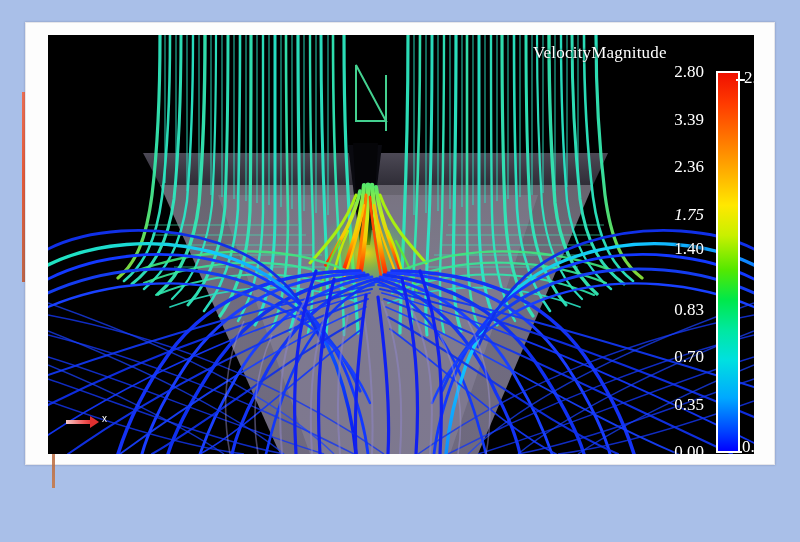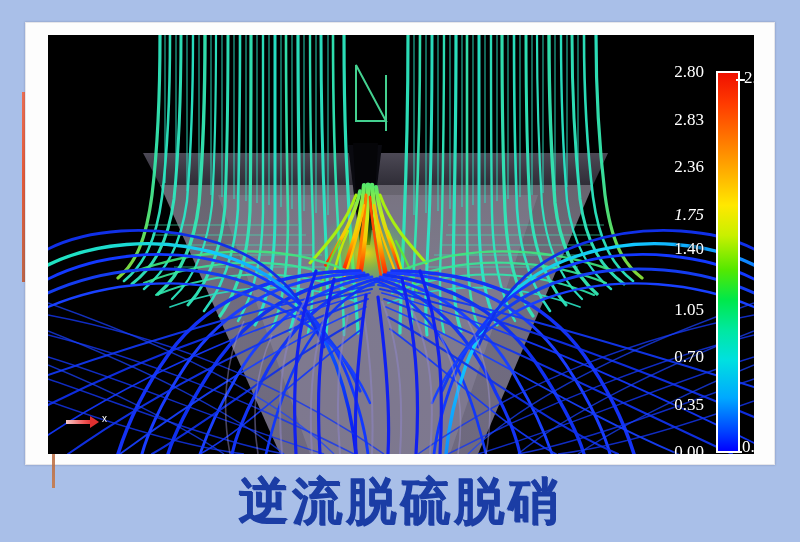--- a/index.html
+++ b/index.html
@@ -383,44 +383,44 @@
 
             <g fill="none" stroke="#4ce8a0" stroke-width="2" opacity="0.9">
               <path d="M308,30 L338,86 L308,86 Z"></path>
               <path d="M338,40 L338,96"></path>
             </g>
           </g>
         </svg>
       </div>
 
       <div id="legend">
+        <div id="legend-title">VelocityMagnitude</div>
 
         <div id="cbar"></div>
 
         <div class="tick-label" style="top:27px;  right:50px;">2.80</div>
-        <div class="tick-label" style="top:75px;  right:50px;">2.83</div>
+        <div class="tick-label" style="top:75px;  right:50px;">3.39</div>
         <div class="tick-label" style="top:122px; right:50px;">2.36</div>
         <div class="tick-label" style="top:170px; right:50px;font-style:italic;">1.75</div>
         <div class="tick-label" style="top:204px; right:50px;">1.40</div>
-        <div class="tick-label" style="top:265px; right:50px;">1.05</div>
+        <div class="tick-label" style="top:265px; right:50px;">0.83</div>
         <div class="tick-label" style="top:312px; right:50px;">0.70</div>
         <div class="tick-label" style="top:360px; right:50px;">0.35</div>
         <div class="tick-label" style="top:407px; right:50px;">0.00</div>
 
         <div class="end-tick" style="left:688px;top:44px;"></div>
         <div class="end-label" style="left:696px;top:33px;">2.74</div>
 
         <div class="end-tick" style="left:668px;top:416px;width:26px;"></div>
         <div class="end-label" style="left:694px;top:402px;">0.00</div>
       </div>
 
       <div id="axis-triad">
         <div id="axis-arrow"></div>
         <div id="axis-head"></div>
         <div id="axis-x">x</div>
       </div>
 
     </div>
   </div>
 
-  <div id="caption">逆流脱硫脱硝</div>
 
 </div>
 
 </body></html>

